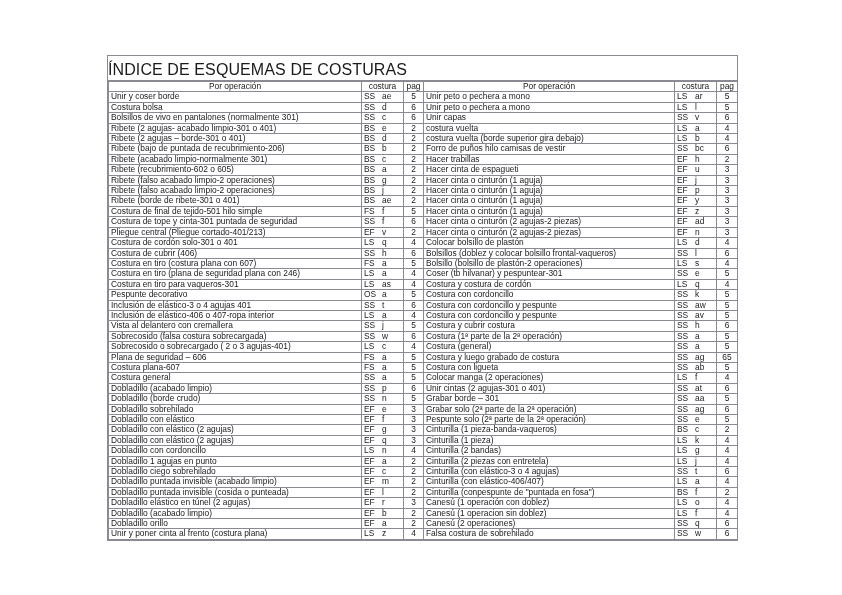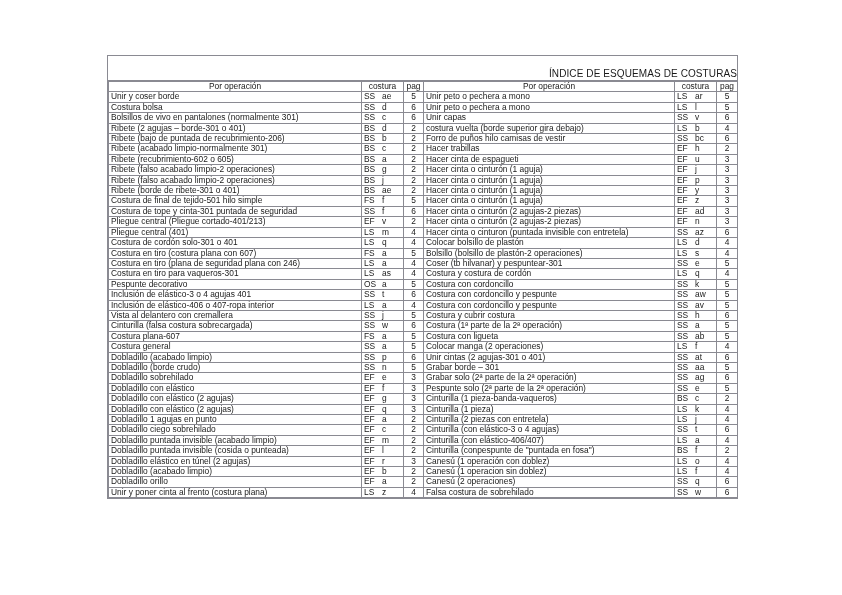--- a/index.html
+++ b/index.html
@@ -1,19 +1,19 @@
 <!DOCTYPE html>
 <html><head>
 <meta charset="utf-8">
 <style>
   html, body { margin: 0; padding: 0; background: #ffffff; }
   body { width: 842px; height: 595px; position: relative; overflow: hidden; font-family: "Liberation Sans", sans-serif; color: #1a1a1a; }
   .sheet { position: absolute; left: 107px; top: 55px; width: 629px; border: 1px solid #8a8a92; background: #fff; }
   .title-area { height: 24px; border-bottom: 1px solid #8a8a92; position: relative; }
-  .title { position: absolute; left: 0; right: 0; bottom: 1px; text-align: right; font-size: 10px; letter-spacing: 0.1px; }
+  .title { position: absolute; left: 0; right: 0; bottom: 1px; text-align: left; font-size: 16px; letter-spacing: 0.1px; }
   table { border-collapse: collapse; width: 100%; table-layout: fixed; }
   td, th { border: 1px solid #8a8a92; font-size: 8.4px; line-height: 9.4px; height: 9.4px; padding: 0 2px; white-space: nowrap; overflow: hidden; font-weight: normal; }
   th { text-align: center; margin-left: 8px; }
   td.code { padding-left: 2px; }
   td.code span.a { display: inline-block; width: 18px; }
   td.pag { text-align: center; }
   col.op { width: 253px; }
   col.cs { width: 42px; }
   col.pg { width: 20px; }
   col.op2 { width: 251px; }
@@ -66,20 +66,28 @@
         </tr>
         <tr>
           <td>Bolsillos de vivo en pantalones (normalmente 301)</td>
           <td class="code"><span class="a">SS</span><span>c</span></td>
           <td class="pag">6</td>
           <td>Unir capas</td>
           <td class="code"><span class="a">SS</span><span>v</span></td>
           <td class="pag">6</td>
         </tr>
         <tr>
+          <td>Ribete (2 agujas- acabado limpio-301 o 401)</td>
+          <td class="code"><span class="a">BS</span><span>e</span></td>
+          <td class="pag">2</td>
+          <td>costura vuelta</td>
+          <td class="code"><span class="a">LS</span><span>a</span></td>
+          <td class="pag">4</td>
+        </tr>
+        <tr>
           <td>Ribete (2 agujas – borde-301 o 401)</td>
           <td class="code"><span class="a">BS</span><span>d</span></td>
           <td class="pag">2</td>
           <td>costura vuelta (borde superior gira debajo)</td>
           <td class="code"><span class="a">LS</span><span>b</span></td>
           <td class="pag">4</td>
         </tr>
         <tr>
           <td>Ribete (bajo de puntada de recubrimiento-206)</td>
           <td class="code"><span class="a">BS</span><span>b</span></td>
@@ -146,36 +154,36 @@
         </tr>
         <tr>
           <td>Pliegue central (Pliegue cortado-401/213)</td>
           <td class="code"><span class="a">EF</span><span>v</span></td>
           <td class="pag">2</td>
           <td>Hacer cinta o cinturón (2 agujas-2 piezas)</td>
           <td class="code"><span class="a">EF</span><span>n</span></td>
           <td class="pag">3</td>
         </tr>
         <tr>
-          <td>Pliegue central (401)</td>
-          <td class="code"><span class="a">LS</span><span>m</span></td>
-          <td class="pag">4</td>
-          <td>Hacer cinta o cinturon (puntada invisible con entretela)</td>
-          <td class="code"><span class="a">SS</span><span>az</span></td>
-          <td class="pag">6</td>
-        </tr>
-        <tr>
           <td>Costura de cordón solo-301 o 401</td>
           <td class="code"><span class="a">LS</span><span>q</span></td>
           <td class="pag">4</td>
           <td>Colocar bolsillo de plastón</td>
           <td class="code"><span class="a">LS</span><span>d</span></td>
           <td class="pag">4</td>
         </tr>
         <tr>
+          <td>Costura de cubrir (406)</td>
+          <td class="code"><span class="a">SS</span><span>h</span></td>
+          <td class="pag">6</td>
+          <td>Bolsillos (doblez y colocar bolsillo frontal-vaqueros)</td>
+          <td class="code"><span class="a">SS</span><span>l</span></td>
+          <td class="pag">6</td>
+        </tr>
+        <tr>
           <td>Costura en tiro (costura plana con 607)</td>
           <td class="code"><span class="a">FS</span><span>a</span></td>
           <td class="pag">5</td>
           <td>Bolsillo (bolsillo de plastón-2 operaciones)</td>
           <td class="code"><span class="a">LS</span><span>s</span></td>
           <td class="pag">4</td>
         </tr>
         <tr>
           <td>Costura en tiro (plana de seguridad plana con 246)</td>
           <td class="code"><span class="a">LS</span><span>a</span></td>
@@ -218,28 +226,44 @@
         </tr>
         <tr>
           <td>Vista al delantero con cremallera</td>
           <td class="code"><span class="a">SS</span><span>j</span></td>
           <td class="pag">5</td>
           <td>Costura y cubrir costura</td>
           <td class="code"><span class="a">SS</span><span>h</span></td>
           <td class="pag">6</td>
         </tr>
         <tr>
-          <td>Cinturilla (falsa costura sobrecargada)</td>
+          <td>Sobrecosido (falsa costura sobrecargada)</td>
           <td class="code"><span class="a">SS</span><span>w</span></td>
           <td class="pag">6</td>
           <td>Costura (1ª parte de la 2ª operación)</td>
           <td class="code"><span class="a">SS</span><span>a</span></td>
           <td class="pag">5</td>
         </tr>
         <tr>
+          <td>Sobrecosido o sobrecargado ( 2 o 3 agujas-401)</td>
+          <td class="code"><span class="a">LS</span><span>c</span></td>
+          <td class="pag">4</td>
+          <td>Costura (general)</td>
+          <td class="code"><span class="a">SS</span><span>a</span></td>
+          <td class="pag">5</td>
+        </tr>
+        <tr>
+          <td>Plana de seguridad – 606</td>
+          <td class="code"><span class="a">FS</span><span>a</span></td>
+          <td class="pag">5</td>
+          <td>Costura y luego grabado de costura</td>
+          <td class="code"><span class="a">SS</span><span>ag</span></td>
+          <td class="pag">65</td>
+        </tr>
+        <tr>
           <td>Costura plana-607</td>
           <td class="code"><span class="a">FS</span><span>a</span></td>
           <td class="pag">5</td>
           <td>Costura con ligueta</td>
           <td class="code"><span class="a">SS</span><span>ab</span></td>
           <td class="pag">5</td>
         </tr>
         <tr>
           <td>Costura general</td>
           <td class="code"><span class="a">SS</span><span>a</span></td>
@@ -287,20 +311,28 @@
           <td>Cinturilla (1 pieza-banda-vaqueros)</td>
           <td class="code"><span class="a">BS</span><span>c</span></td>
           <td class="pag">2</td>
         </tr>
         <tr>
           <td>Dobladillo con elástico (2 agujas)</td>
           <td class="code"><span class="a">EF</span><span>q</span></td>
           <td class="pag">3</td>
           <td>Cinturilla (1 pieza)</td>
           <td class="code"><span class="a">LS</span><span>k</span></td>
+          <td class="pag">4</td>
+        </tr>
+        <tr>
+          <td>Dobladillo con cordoncillo</td>
+          <td class="code"><span class="a">LS</span><span>n</span></td>
+          <td class="pag">4</td>
+          <td>Cinturilla (2 bandas)</td>
+          <td class="code"><span class="a">LS</span><span>g</span></td>
           <td class="pag">4</td>
         </tr>
         <tr>
           <td>Dobladillo 1 agujas en punto</td>
           <td class="code"><span class="a">EF</span><span>a</span></td>
           <td class="pag">2</td>
           <td>Cinturilla (2 piezas con entretela)</td>
           <td class="code"><span class="a">LS</span><span>j</span></td>
           <td class="pag">4</td>
         </tr>

